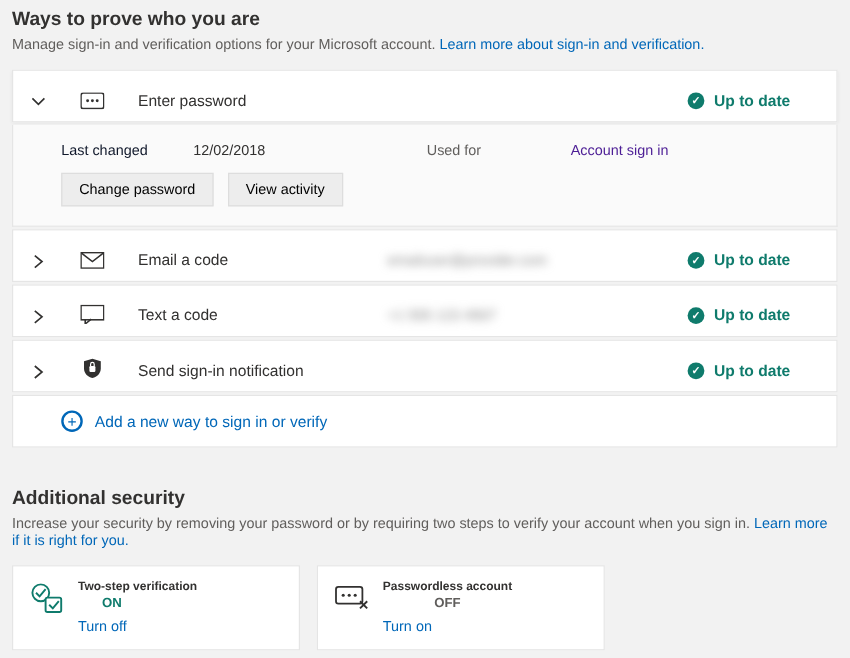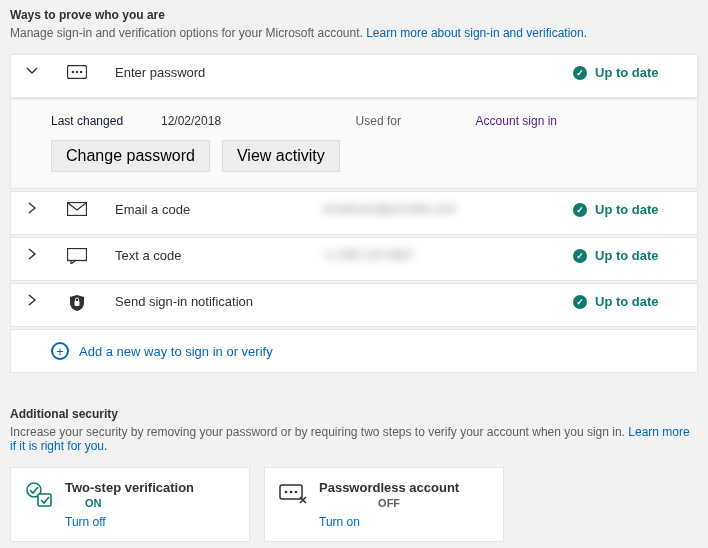--- a/index.html
+++ b/index.html
@@ -5,21 +5,21 @@
   * { box-sizing: border-box; margin: 0; padding: 0; }
   body {
     font-family: "Segoe UI", Arial, sans-serif;
     background: #f2f2f2;
     color: #323130;
     font-size: 13px;
     padding: 8px 10px;
     width: 708px;
   }
   h2.section-title {
-    font-size: 12px;
+    font-size: 16px;
     font-weight: 600;
     margin-bottom: 4px;
   }
   .subtitle {
     font-size: 12px;
     color: #605e5c;
     margin-bottom: 14px;
   }
   a, .link {
     color: #0067b8;
@@ -28,21 +28,21 @@
   }
   .card-stack {
     display: flex;
     flex-direction: column;
     gap: 2px;
   }
   .row {
     background: #fff;
     border: 1px solid #e5e5e5;
     display: flex;
-    align-items: flex-start;
+    align-items: flex-end;
     padding: 10px 14px;
     min-height: 44px;
     gap: 28px;
   }
   .row .chev {
     width: 14px;
     display: flex;
     justify-content: center;
     color: #323130;
   }
@@ -92,21 +92,21 @@
   }
   .detail-line .lbl { color: #0f172a; width: 90px;}
   .detail-line .val { color: #323130; width: 120px;}
   .detail-line .lbl2 { color: #605e5c; width: 100px;}
   .detail-line .val2 { color: #4c1d95; text-align: center;}
   .btnbar { display: flex; gap: 12px; }
   .btn {
     background: #ededed;
     border: 1px solid #ddd;
     padding: 6px 14px;
-    font-size: 16px;
+    font-size: 12px;
     cursor: pointer;
   }
   .addrow {
     background: #fff;
     border: 1px solid #e5e5e5;
     padding: 12px 14px 12px 40px;
     display: flex;
     align-items: center;
     gap: 10px;
     color: #0067b8;
@@ -139,21 +139,21 @@
     width: 240px;
     display: flex;
     gap: 12px;
     align-items: flex-start;
   }
   .tile .big-ic {
     width: 28px;
     padding-top: 2px;
   }
   .tile .col { display: flex; flex-direction: column; gap: 2px; }
-  .tile .t-title { font-weight: 600; font-size: 13px; text-align: center; }
+  .tile .t-title { font-weight: 600; font-size: 10px; text-align: center; }
   .on { color: #0f7b6c; font-size: 11px; font-weight: 600; margin-left: 20px; }
   .off { color: #605e5c; font-size: 11px; font-weight: 600; text-align: center; }
   .tile .link { font-size: 12px; margin-top: 4px;}
   svg { display: block; }
 </style>
 </head>
 <body>
 
 <h2 class="section-title">Ways to prove who you are</h2>
 <p class="subtitle">

